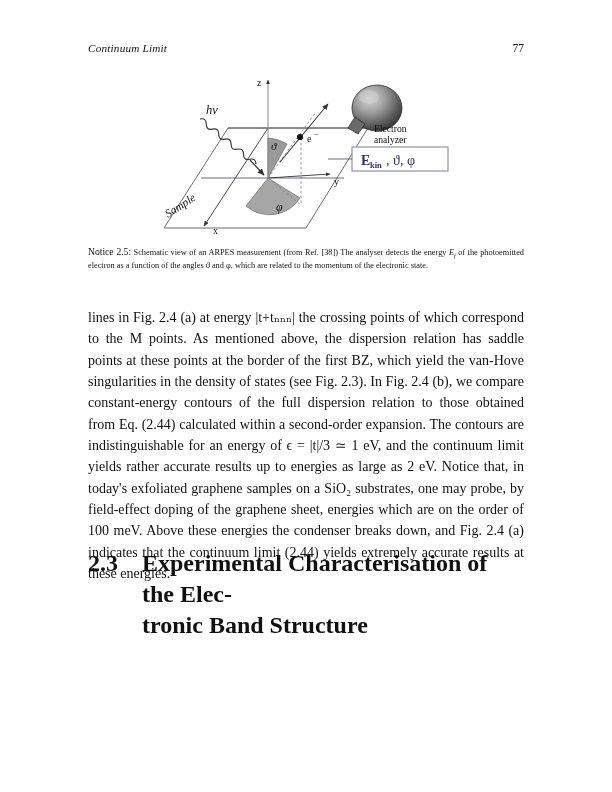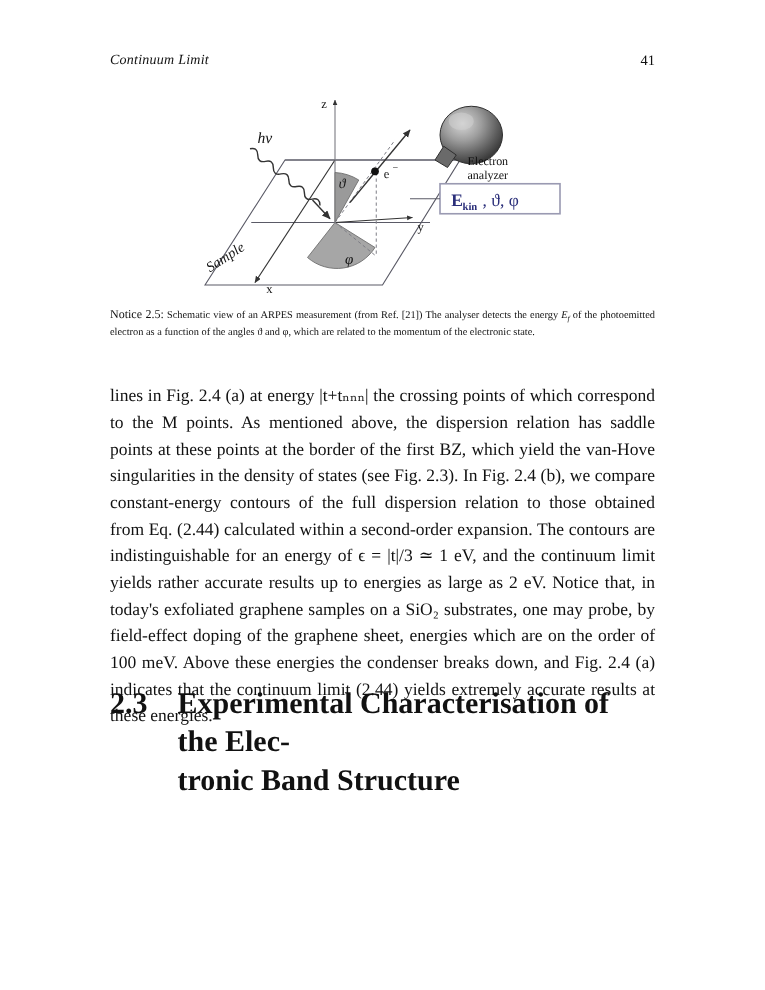--- a/index.html
+++ b/index.html
@@ -112,21 +112,21 @@
   
   .section-head .sectitle .ln { display: block; }
 </style>
 </head>
 <body>
 
 <div class="page">
 
   <div class="runhead">
     <div class="runhead-title">Continuum Limit</div>
-    <div class="runhead-page">41</div>
+    <div class="runhead-page">77</div>
   </div>
 
   <div class="figure-block">
     <div class="figure-art">
       <svg width="300" height="178" viewBox="0 0 300 178" xmlns="http://www.w3.org/2000/svg">
         <defs>
           <radialGradient id="domeGrad" cx="36%" cy="30%" r="72%">
             <stop offset="0%" stop-color="#d8d8d8"></stop>
             <stop offset="42%" stop-color="#9d9d9d"></stop>
             <stop offset="78%" stop-color="#5e5e5e"></stop>
@@ -204,21 +204,21 @@
         <text x="218" y="77" font-family="'Liberation Serif', serif" font-size="9.6" fill="#111">analyzer</text>
         <text x="205" y="99" font-family="'Liberation Serif', serif" font-size="14" font-weight="bold" fill="#2b2f7a">E</text>
         <text x="214" y="102" font-family="'Liberation Serif', serif" font-size="8.5" font-weight="bold" fill="#2b2f7a">kin</text>
         <text x="230" y="99" font-family="'Liberation Serif', serif" font-size="14" fill="#2b2f7a">, ϑ, φ</text>
       </svg>
     </div>
   </div>
 
   <div class="caption">
     <span class="capnum">Notice 2.5:</span>
-    <span>Schematic view of an ARPES measurement (from Ref. [21]) The analyser detects the energy </span><i>E</i><i><sub>f</sub></i><span> of the photoemitted electron as a function of the angles ϑ and φ, which are related to the momentum of the electronic state.</span>
+    <span>Schematic view of an ARPES measurement (from Ref. [38]) The analyser detects the energy </span><i>E</i><i><sub>f</sub></i><span> of the photoemitted electron as a function of the angles ϑ and φ, which are related to the momentum of the electronic state.</span>
   </div>
 
   <div class="body-par par-1">lines in Fig. 2.4 (a) at energy |t+tₙₙₙ| the crossing points of which correspond to the M points. As mentioned above, the dispersion relation has saddle points at these points at the border of the first BZ, which yield the van-Hove singularities in the density of states (see Fig. 2.3). In Fig. 2.4 (b), we compare constant-energy contours of the full dispersion relation to those obtained from Eq. (2.44) calculated within a second-order expansion. The contours are indistinguishable for an energy of ϵ = |t|/3 ≃ 1 eV, and the continuum limit yields rather accurate results up to energies as large as 2 eV. Notice that, in today's exfoliated graphene samples on a SiO₂ substrates, one may probe, by field-effect doping of the graphene sheet, energies which are on the order of 100 meV. Above these energies the condenser breaks down, and Fig. 2.4 (a) indicates that the continuum limit (2.44) yields extremely accurate results at these energies.</div>
 
   <div class="section-head">
     <span class="secnum">2.3</span>
     <span class="sectitle">
       <span class="ln">Experimental Characterisation of the Elec-</span>
       <span class="ln">tronic Band Structure</span>
     </span>

